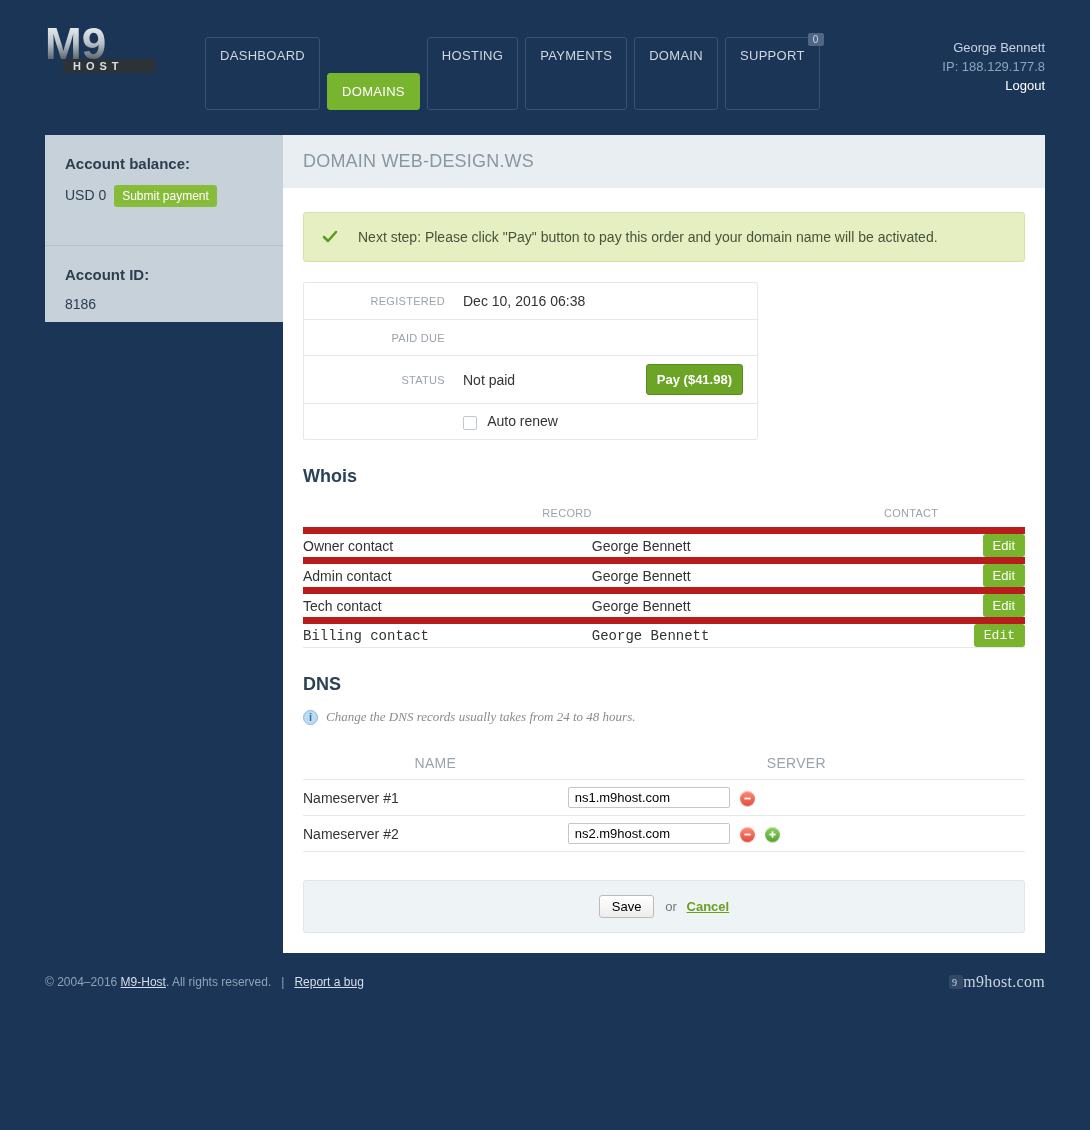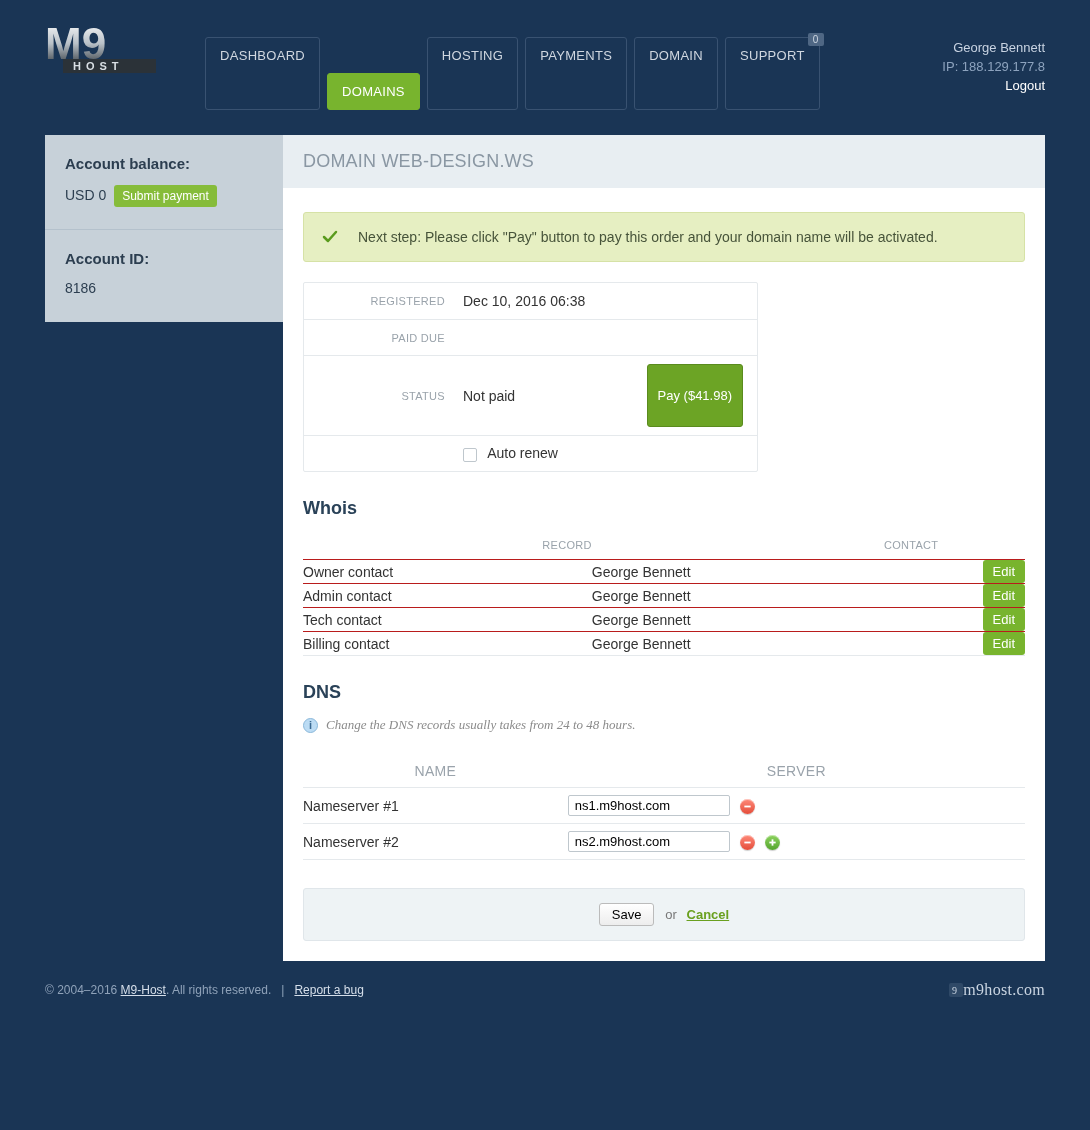--- a/index.html
+++ b/index.html
@@ -61,21 +61,21 @@
   .userbox .name { color: #c8d3e2; }
   .userbox .logout { color: #fff; cursor: pointer; }
 
   
   .wrap { display: flex; background: #fff; min-height: 740px; }
   .sidebar {
     width: 238px;
     background: #c7d1d9;
   }
   .side-block {
-    padding: 20px 20px 22px;
+    padding: 20px 20px 38px;
     border-bottom: 1px solid #b4c1cc;
   }
   .sidebar .side-block + .side-block { border-bottom: none; }
   .sidebar { border-bottom-left-radius: 0; position: relative; }
   .sidebar::after {
     content: "";
     position: absolute;
     left: 0; right: 0; top: 187px; bottom: 0;
     background: #1a3555;
   }
@@ -144,23 +144,24 @@
     color: #9aa3ab;
     font-size: 11px;
     letter-spacing: .3px;
   }
   .det-val { flex: 1; color: #333; font-size: 14px; }
   .btn-pay {
     background: #6ca425;
     border: 1px solid #5a8b1e;
     color: #fff;
     font-size: 13px;
-    padding: 23px 10px;
+    padding: 7px 10px;
     border-radius: 3px;
     cursor: pointer;
+    font-weight: bold;
   }
   .chk {
     width: 14px; height: 14px; border: 1px solid #bfc7cd;
     border-radius: 2px; display: inline-block; vertical-align: middle;
     margin-right: 7px;
   }
 
   h3.section {
     font-size: 18px;
     font-weight: bold;
@@ -171,26 +172,26 @@
   table.tbl { width: 100%; border-collapse: collapse; }
   table.tbl th {
     text-align: right;
     font-size: 11px;
     font-weight: normal;
     color: #9aa3ab;
     letter-spacing: .3px;
     padding: 6px 0 8px;
   }
   table.tbl td {
-    border-top: 1px solid #b91c1c;
+    border-top: 7px solid #b91c1c;
     padding: 0 0;
     font-size: 14px;
     color: #333;
   }
-  table.tbl tr:last-child td { border-bottom: 1px solid #e5e9ec; }
+  table.tbl tr:last-child td { border-bottom: 1px solid #e5e9ec; font-family: Liberation Mono, monospace; }
   .col-record { width: 40%; }
   .col-contact { width: 48%; }
   .col-act { width: 12%; text-align: right; }
   .btn-edit {
     display: inline-block;
     background: #78b42e;
     color: #fff;
     font-size: 13px;
     padding: 4px 10px;
     border-radius: 3px;

